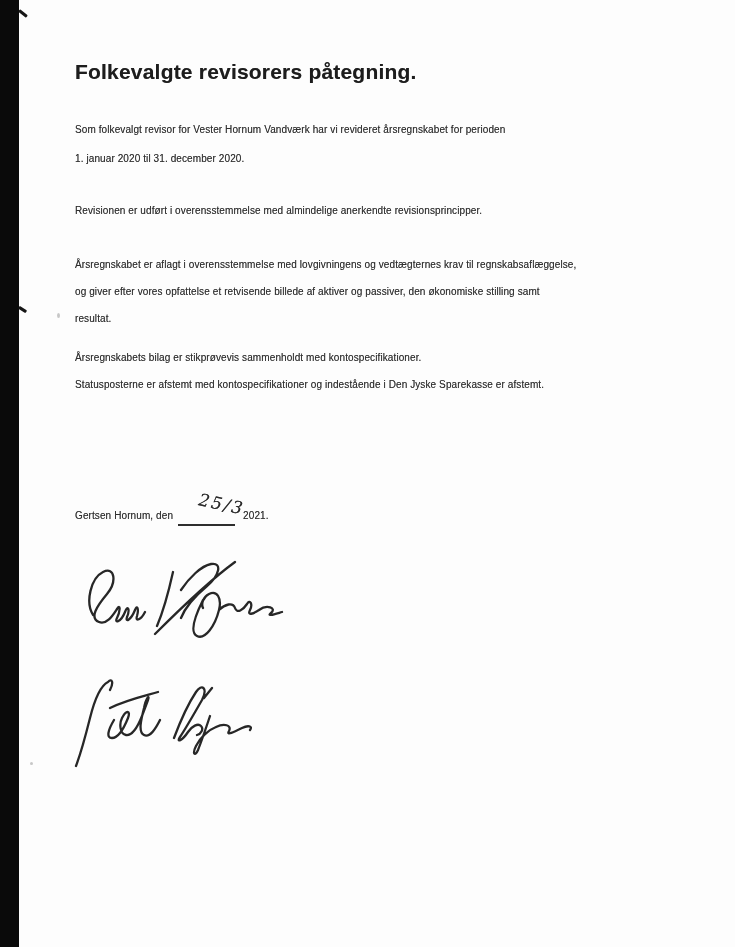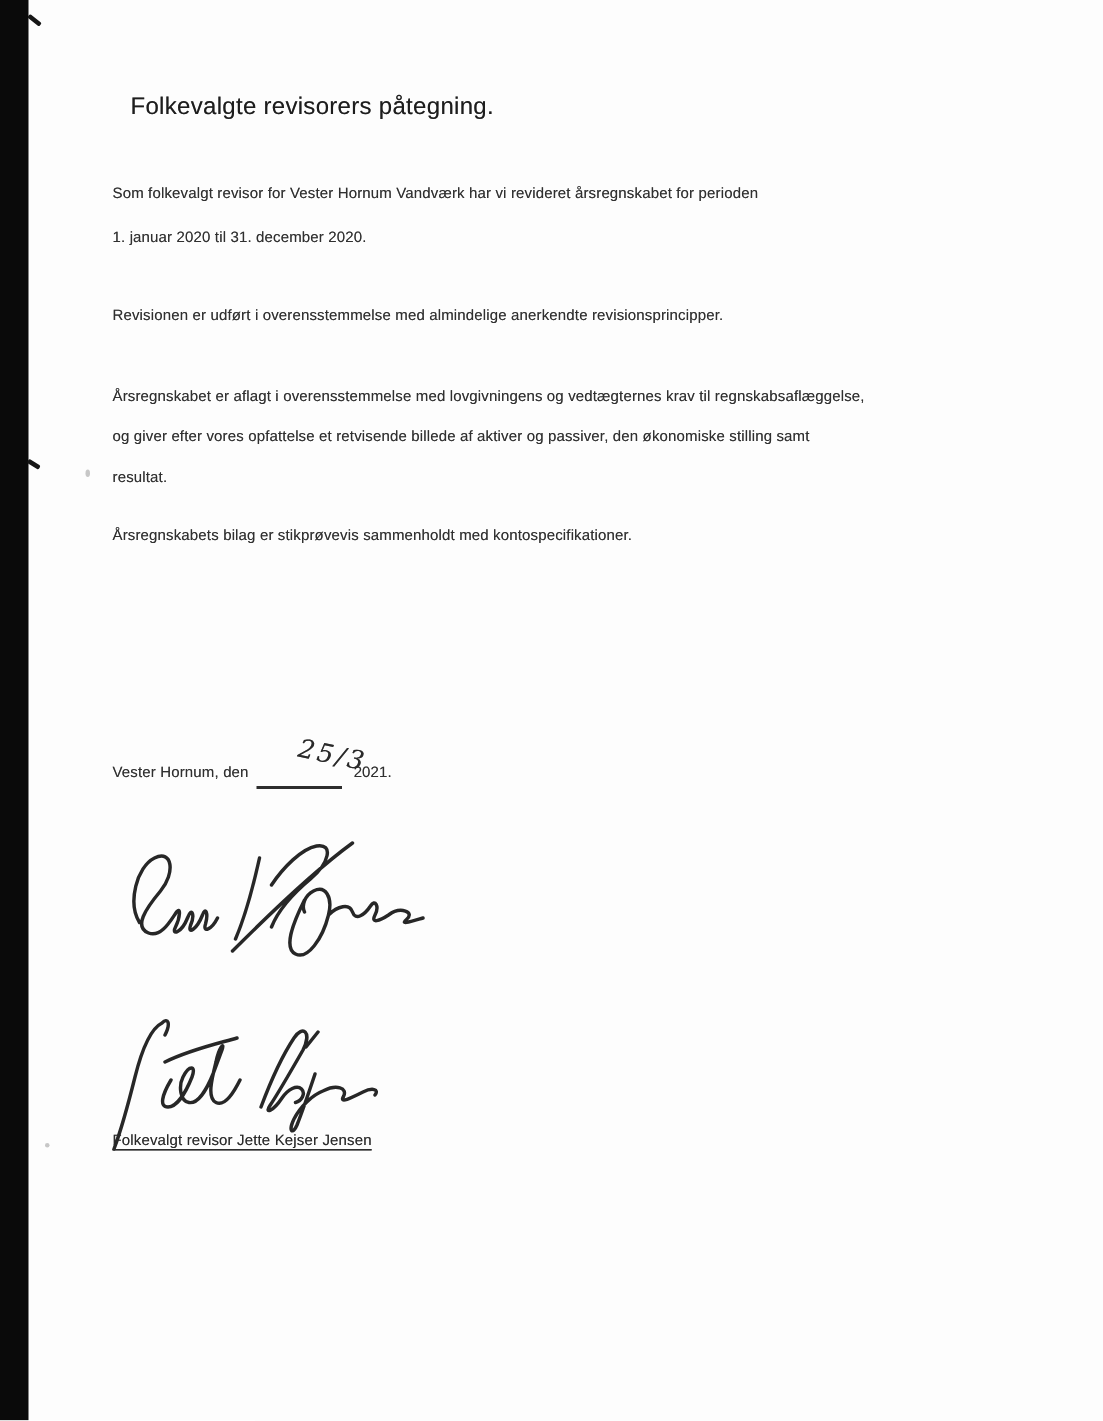--- a/index.html
+++ b/index.html
@@ -17,21 +17,21 @@
   .speck { position:absolute; background:#9a9a9a; opacity:.55; border-radius:50%; }
   .speck.s1 { left:57px; top:313px; width:3px; height:5px; }
   .speck.s2 { left:30px; top:762px; width:3px; height:3px; }
 
   .txt {
     position:absolute; left:75px; white-space:nowrap;
     font-size:10px; line-height:20px; color:#303030;
     letter-spacing:.1px;
     text-shadow:0 0 .4px rgba(40,40,40,.55);
   }
-  .doc-title { font-weight:normal; font-size:16px; color:#1d1d1d; letter-spacing:.2px;margin-left:12px; }
+  .doc-title { font-weight:bold; font-size:21px; color:#1d1d1d; letter-spacing:.2px; }
 
   .dateline { display:flex; align-items:flex-end; }
   .date-blank {
     display:inline-block; width:57px; height:17px;
     border-bottom:2px solid #2e2e2e; margin:0 8px 0 5px;
   }
   .handwritten {
     position:absolute; left:197px; top:489px;
     font-family:"DejaVu Serif", serif; font-style:italic;
     font-size:17px; color:#2a2a2a; letter-spacing:2px;
@@ -62,23 +62,24 @@
   <div class="txt" style="top:120px">Som folkevalgt revisor for Vester Hornum Vandværk har vi revideret årsregnskabet for perioden</div>
   <div class="txt" style="top:149px">1. januar 2020 til 31. december 2020.</div>
 
   <div class="txt" style="top:201px">Revisionen er udført i overensstemmelse med almindelige anerkendte revisionsprincipper.</div>
 
   <div class="txt" style="top:255px">Årsregnskabet er aflagt i overensstemmelse med lovgivningens og vedtægternes krav til regnskabsaflæggelse,</div>
   <div class="txt" style="top:282px">og giver efter vores opfattelse et retvisende billede af aktiver og passiver, den økonomiske stilling samt</div>
   <div class="txt" style="top:309px">resultat.</div>
 
   <div class="txt" style="top:348px">Årsregnskabets bilag er stikprøvevis sammenholdt med kontospecifikationer.</div>
+  <div class="txt" style="top:375px">Statusposterne er afstemt med kontospecifikationer og indestående i Den Jyske Sparekasse er afstemt.</div>
 
   <div class="txt dateline" style="top:506px">
-    <span>Vester Hornum, den</span>
+    <span>Gertsen Hornum, den</span>
       <span class="date-blank"></span>
       <span>2021.</span>
   </div>
   <div class="handwritten">25/3</div>
 
   <svg class="sig-svg" style="left:85px; top:560px" width="200" height="86" viewBox="0 0 200 86">
     <path d="M8,55 C0,42 6,18 18,12 C30,6 32,22 22,34 C12,46 4,58 14,62 C22,65 28,55 32,49
              C36,43 35,52 32,58 C29,64 36,62 40,52 C43,44 45,50 42,57 C40,63 46,60 50,50
              C52,44 54,49 52,56 C50,62 56,60 60,52
              M150,2 C128,18 96,48 70,74
@@ -94,15 +95,14 @@
              M34,6 C38,2 40,6 36,14
              M40,44 C34,54 32,62 38,62 C44,62 50,52 54,42 C57,34 52,34 48,42 C45,48 46,58 52,59
              C58,60 64,50 68,40 L74,24 C76,18 72,22 70,32 C67,44 64,56 70,59 C76,62 82,52 86,44
              M36,32 C52,24 70,20 84,16
              M100,62 C106,46 114,28 122,16 C128,7 134,12 128,24 C120,38 112,52 106,61
              C102,67 108,65 114,56 C118,50 124,47 127,50 C130,53 127,58 123,59
              M136,40 C132,52 128,64 124,74 C121,81 118,78 122,70 C126,62 134,54 142,51
              M130,22 L138,12
              M142,51 C150,47 158,49 155,55 C152,60 160,56 168,52 C174,49 179,50 176,54"></path>
   </svg>
-  <div class="txt sig-label" style="top:751px">Folkevalgt revisor Jette Kejser Jensen</div>
 
 </div>
 
 </body></html>

